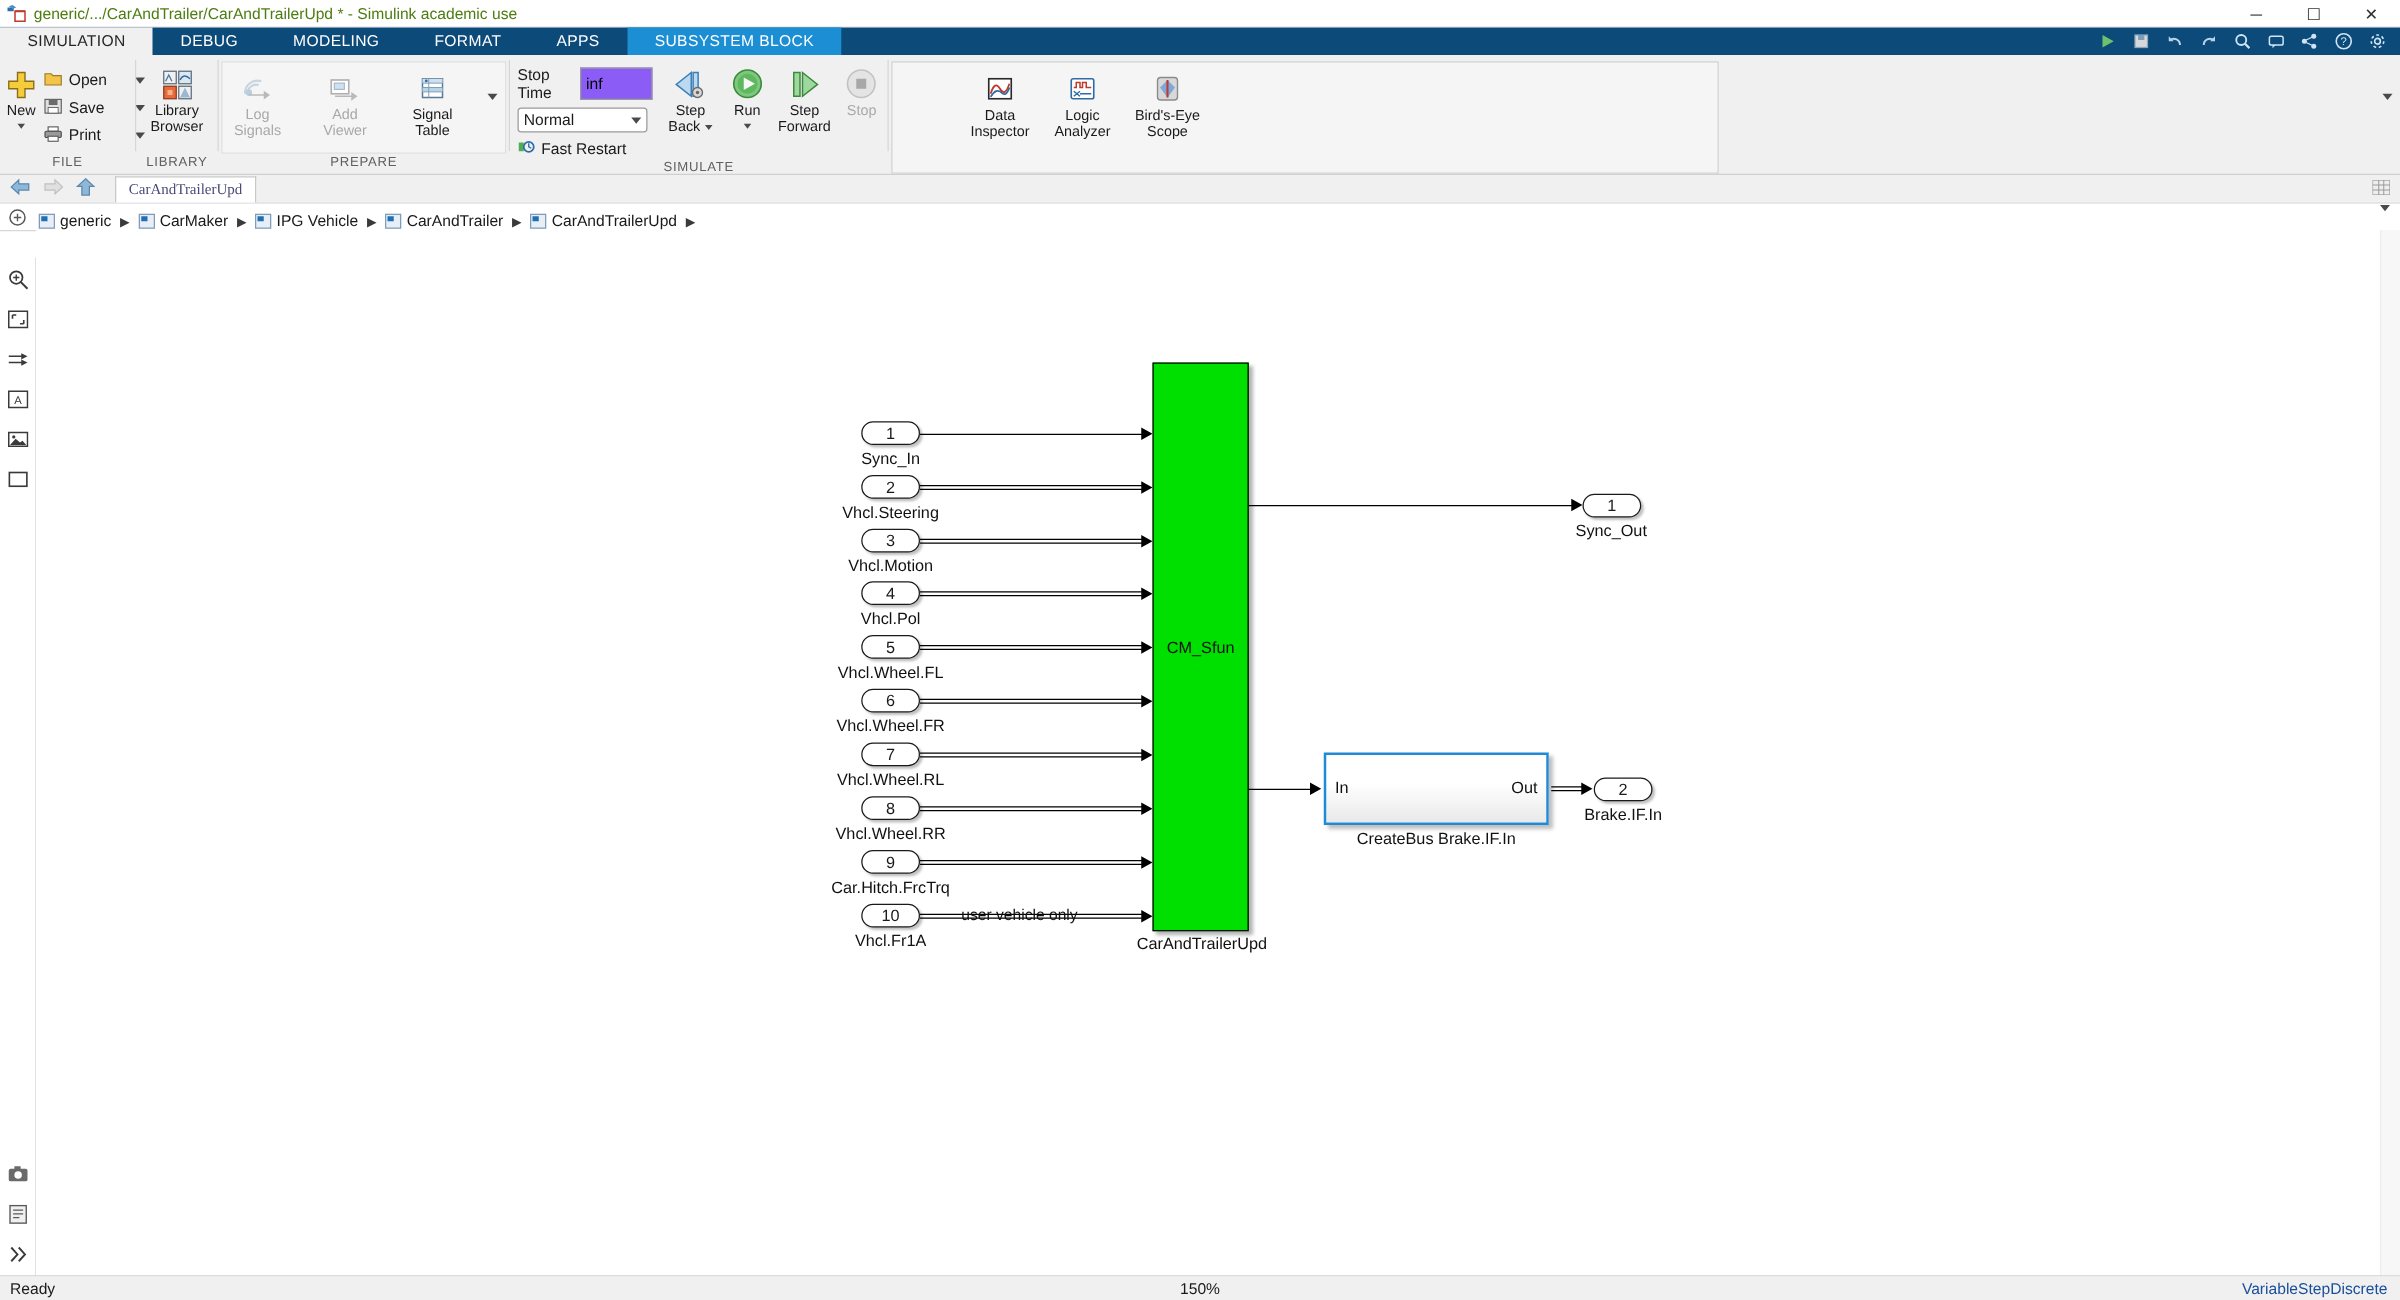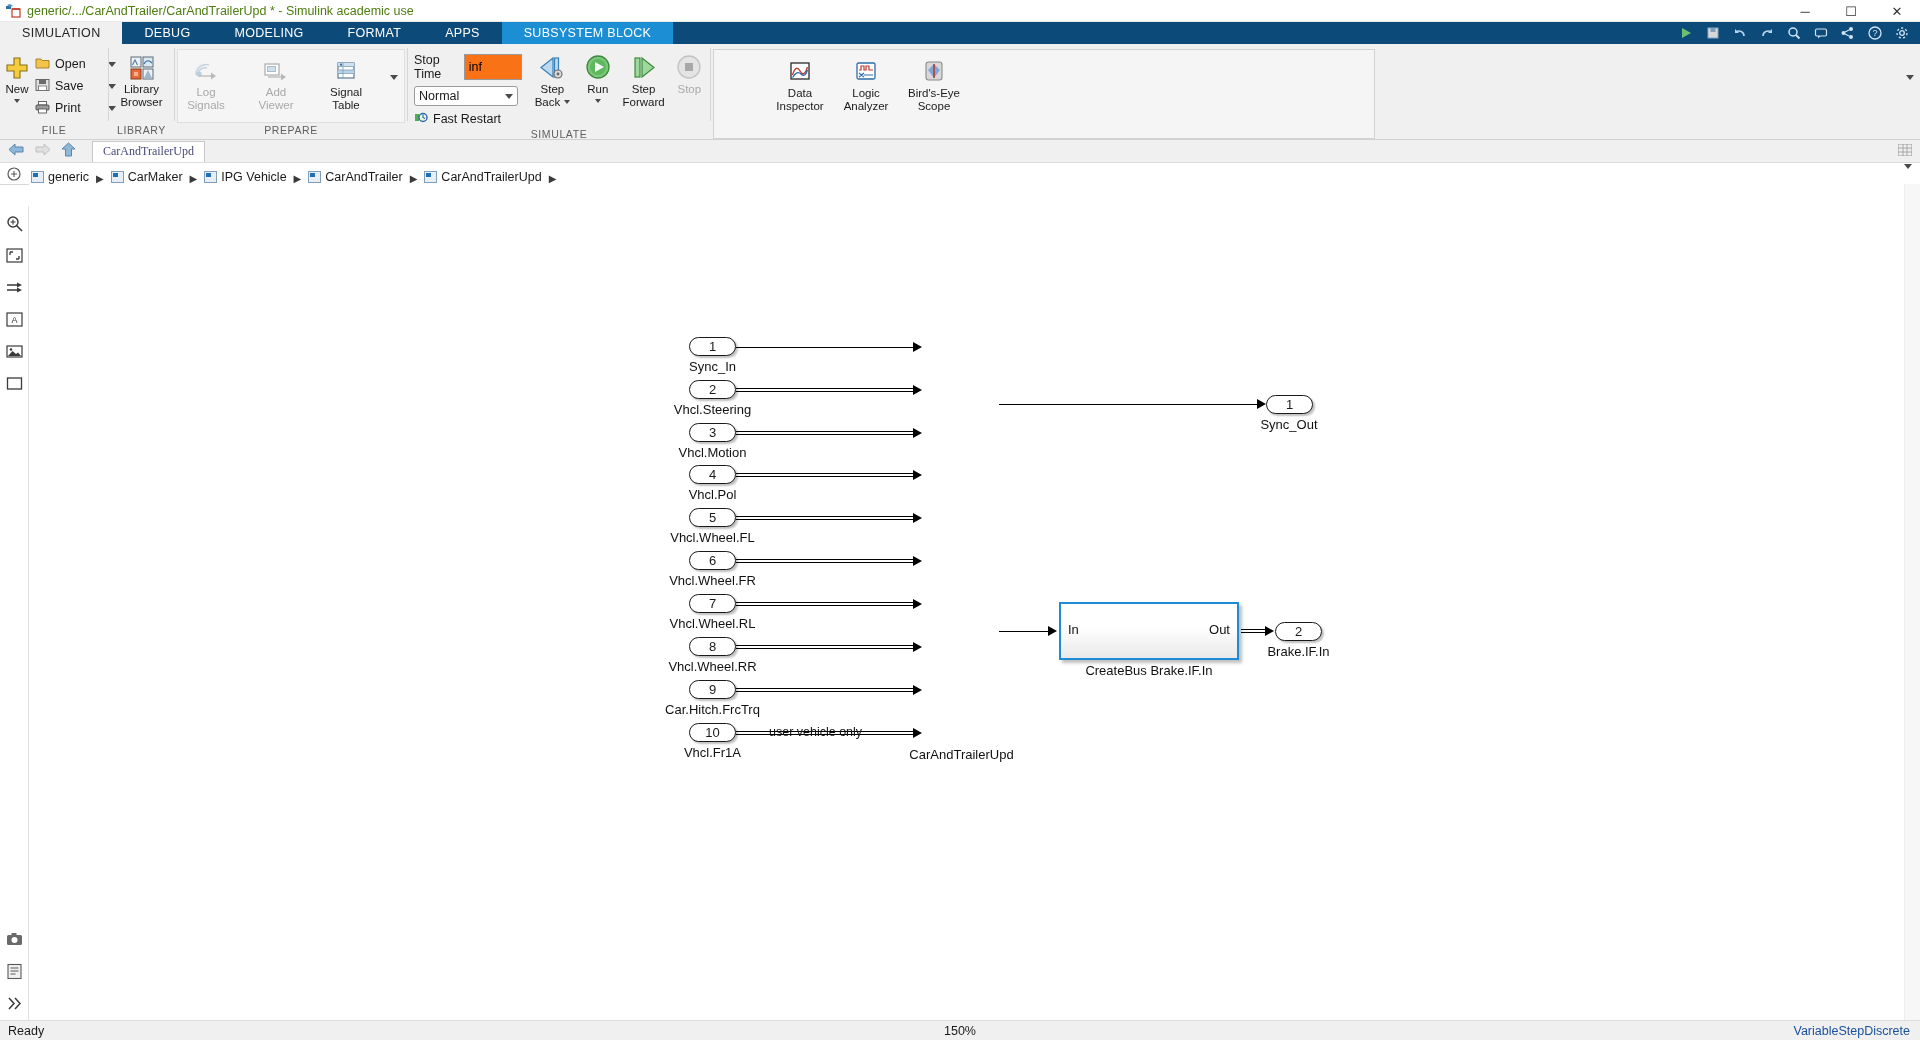--- a/index.html
+++ b/index.html
@@ -45,21 +45,21 @@
      padding-top:4px; cursor:default; }
   .btn-big .ico { height:30px; display:flex; align-items:center; justify-content:center; }
   .btn-big .lbl { font-size:11.5px; color:#1a1a1a; text-align:center; line-height:12.5px; }
   .btn-big.disabled .lbl { color:#a9a9a9; }
   .btn-small { height:20px; display:flex; align-items:center; gap:5px; padding:0 3px; font-size:12.5px; }
   .caret { width:0;height:0;border-left:4px solid transparent;border-right:4px solid transparent;
     border-top:5px solid #4a4a4a; }
   .caret.sm { border-left-width:3.5px;border-right-width:3.5px;border-top-width:4.5px; }
 
   .field-label { font-size:12.5px; color:#1a1a1a; }
-  .txtinput { border:1px solid #9a9a9a; background:#f97316; height:19px; width:58px;
+  .txtinput { border:1px solid #9a9a9a; background:#8b5cf6; height:19px; width:58px;
      font-size:12.5px; padding:12px 4px; font-family:"Liberation Sans",sans-serif; }
   .selinput { border:1px solid #9a9a9a; background:#fff; height:20px; width:104px; border-radius:3px;
      font-size:12.5px; padding:0 4px; display:flex; align-items:center; justify-content:space-between; }
   .chk-row { display:flex; align-items:center; gap:5px; font-size:12.5px; }
 
   .review-box { border:1px solid #d2d2d2; background:#f5f5f5; }
 
   #ribbon-expander { position:absolute; right:6px; top:36px; }
 
   
@@ -647,20 +647,23 @@
 
   <div class="port" style="left:660px; top:539px;">
     <span>10</span>
   </div>
   <div class="portlbl" style="left:636px; top:561px; width:95px; text-align:center;">Vhcl.Fr1A</div>
   <div class="wire bus" style="left:707px; top:547px; width:180px;"></div>
   <div class="arrowhead" style="left:884px; top:544px;"></div>
 
   <div class="annot" style="left:740px; top:541px;">user vehicle only</div>
 
+  <div id="sfun-block" style="left:893px; top:106px; width:77px; height:455px;">
+    <span class="t">CM_Sfun</span>
+  </div>
   <div class="blocklbl" style="left:860px; top:563px; width:145px;">CarAndTrailerUpd</div>
 
   <div class="wire" style="left:970px; top:220px; width:261px;"></div>
   <div class="arrowhead" style="left:1228px; top:215px;"></div>
   <div class="port" style="left:1237px; top:211px;">
     <span>1</span>
   </div>
   <div class="portlbl" style="left:1205px; top:233px; width:110px; text-align:center;">Sync_Out</div>
 
   <div class="wire" style="left:970px; top:447px; width:52px;"></div>

